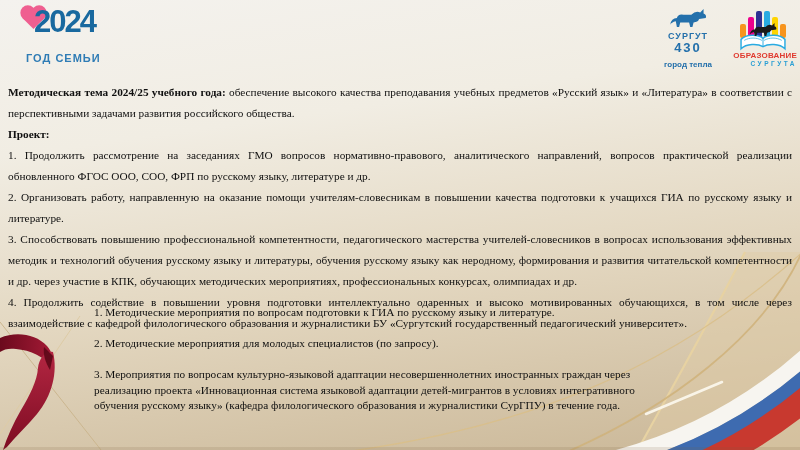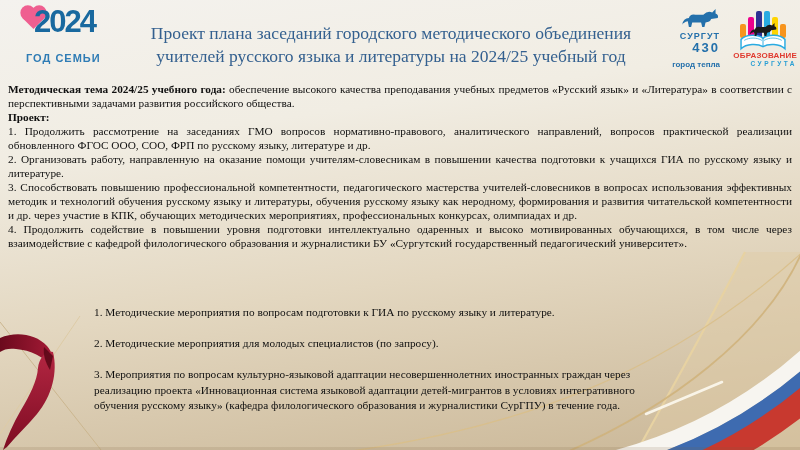--- a/index.html
+++ b/index.html
@@ -18,40 +18,40 @@
   .heart::before { top:-8px; left:0; }
   .heart::after  { left:8px; top:0; }
   .yr-num { font-size:31px; font-weight:bold; color:#19699f; letter-spacing:-2px; line-height:1; position:relative; z-index:1; }
   .yr-cap { font-size:11px; font-weight:bold; color:#2f7cb5; letter-spacing:1px; margin-top:15px; }
 
   
   .title { position:absolute; left:130px; right:148px; top:22px; z-index:2;
     text-align:center; color:#34608f; font-size:17.5px; line-height:23px; }
 
   
-  .logo-city { position:absolute; left:656px; top:8px; width:64px; z-index:2; text-align:right;
+  .logo-city { position:absolute; left:656px; top:8px; width:64px; z-index:2; text-align:center;
     color:#2470ab; font-family:"Liberation Sans", sans-serif; line-height:1.1; }
   .city-name { font-size:9px; font-weight:bold; letter-spacing:1px; }
   .city-anniv { font-size:13px; font-weight:bold; letter-spacing:2px; }
   .city-cap { font-size:8px; font-weight:bold; margin-top:5px; }
 
   
   .logo-edu { position:absolute; left:729px; top:8px; width:68px; z-index:2; text-align:right;
     font-family:"Liberation Sans", sans-serif; line-height:1.15; }
   .edu-bars { display:flex; justify-content:center; align-items:flex-end; gap:2px; height:30px; }
   .edu-bars span { width:6px; border-radius:2px; display:block; }
   .edu-book { position:relative; margin-top:-9px; height:22px; }
   .edu-fox { position:absolute; left:50%; top:-7px; transform:translateX(-50%); z-index:3; }
   .edu-bookshape { position:absolute; left:50%; bottom:0; transform:translateX(-50%); z-index:2; }
   .edu-name { color:#e03a2f; font-size:8px; font-weight:bold; letter-spacing:0.2px; }
   .edu-sub { color:#2a9fd4; font-size:6.5px; font-weight:bold; letter-spacing:2.5px; }
 
   
   .body-text { position:absolute; left:8px; right:8px; top:82px; z-index:1;
-    color:#101010; font-size:11.3px; line-height:14px; text-align:justify; text-align-last:left; }
+    color:#101010; font-size:11.3px; line-height:21px; text-align:justify; text-align-last:left; }
   .body-text p { margin:0; }
   .events { position:absolute; left:78px; top:289px; width:590px; z-index:1;
     color:#101010; font-size:11.3px; line-height:15.2px; }
   .events p { margin:16px; }
 </style>
 </head>
 <body>
 
 <div class="slide">
 
@@ -87,24 +87,20 @@
   </svg>
 
   <div class="logo-year">
     <div class="yr-row">
       <span class="heart"></span>
       <span class="yr-num">2024</span>
     </div>
     <div class="yr-cap">ГОД СЕМЬИ</div>
   </div>
 
-  <div class="title">
-    <div>Проект плана заседаний городского методического объединения</div>
-    <div>учителей русского языка и литературы на 2024/25 учебный год</div>
-  </div>
 
   <div class="logo-city">
     <svg width="40" height="20" viewBox="0 0 34 18">
       <path d="M1 15 Q2 9 7 9 Q8 5 13 6 L20 6 Q24 2 28 4 L31 1 L31 5 Q34 6 33 9 L27 10 Q26 13 22 13 L21 17 L19 17 L18 13 L10 13 L9 17 L7 17 L6 12 Q2 13 1 15 Z" fill="#2470ab"></path>
     </svg>
     <div class="city-name">СУРГУТ</div>
     <div class="city-anniv">430</div>
     <div class="city-cap">город тепла</div>
   </div>
 

